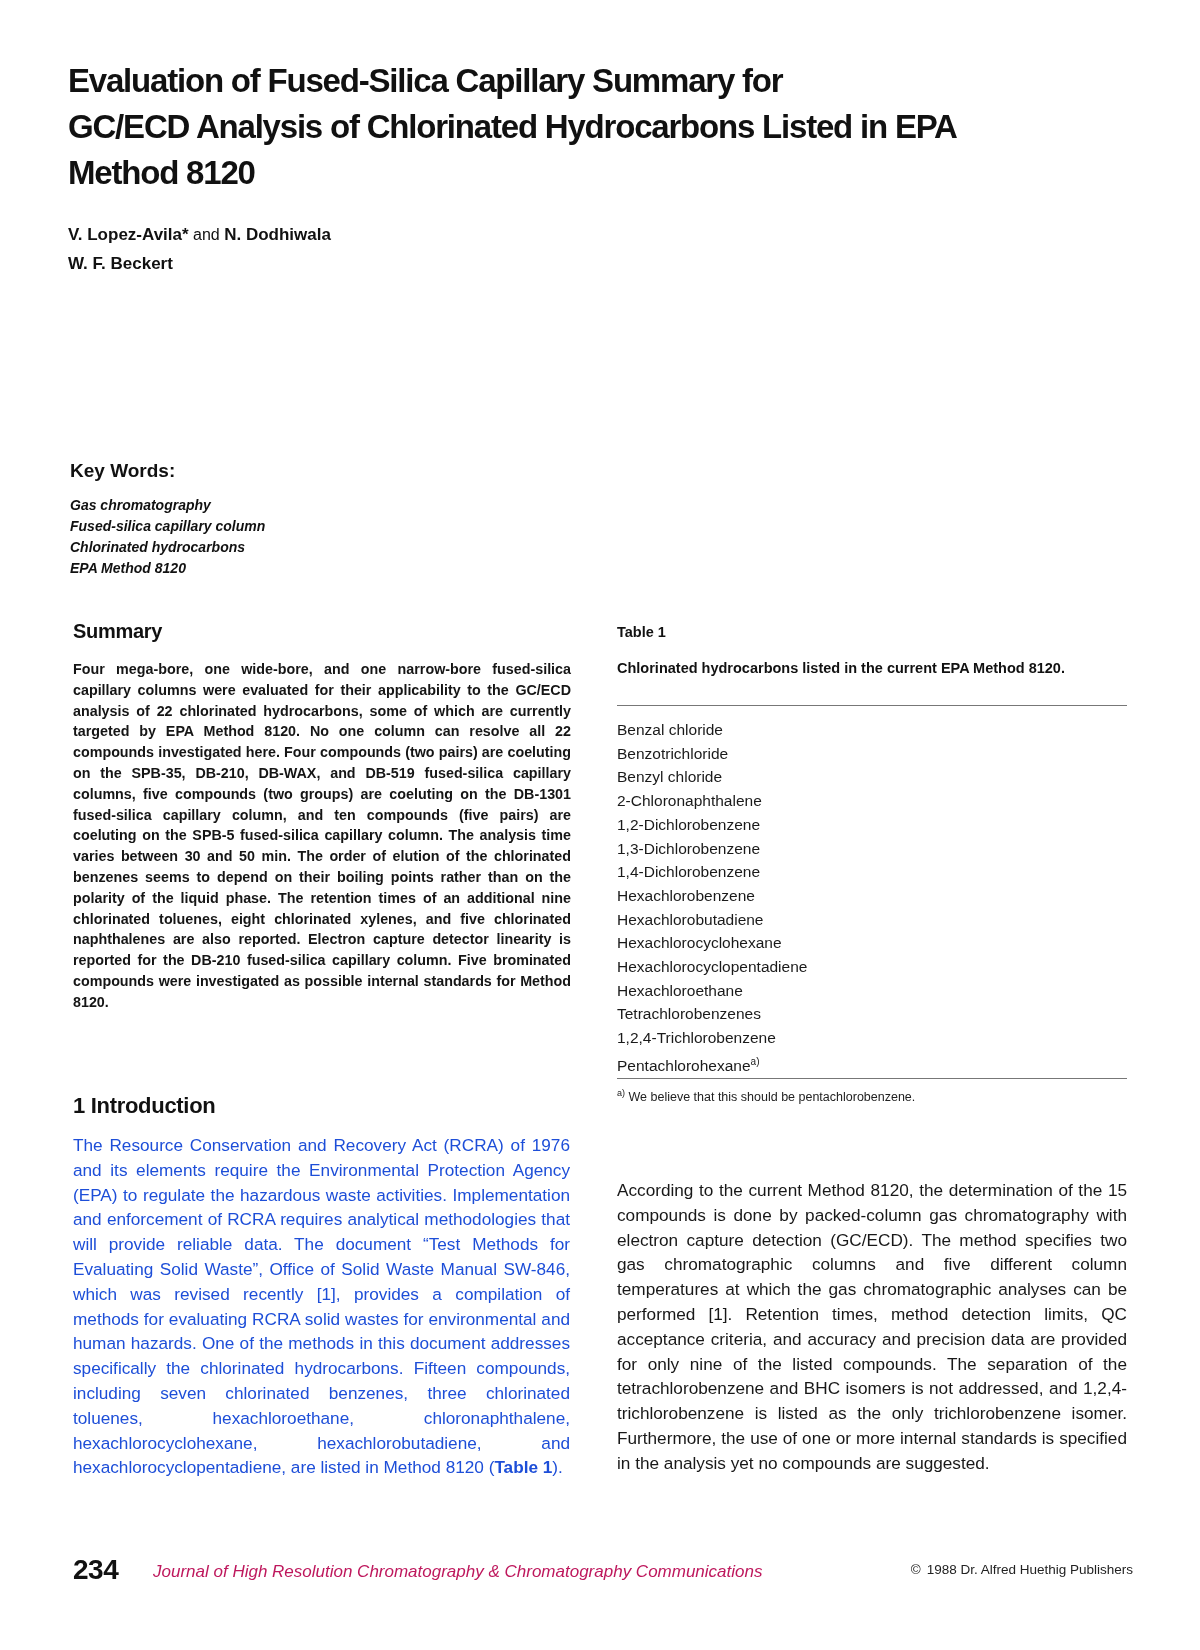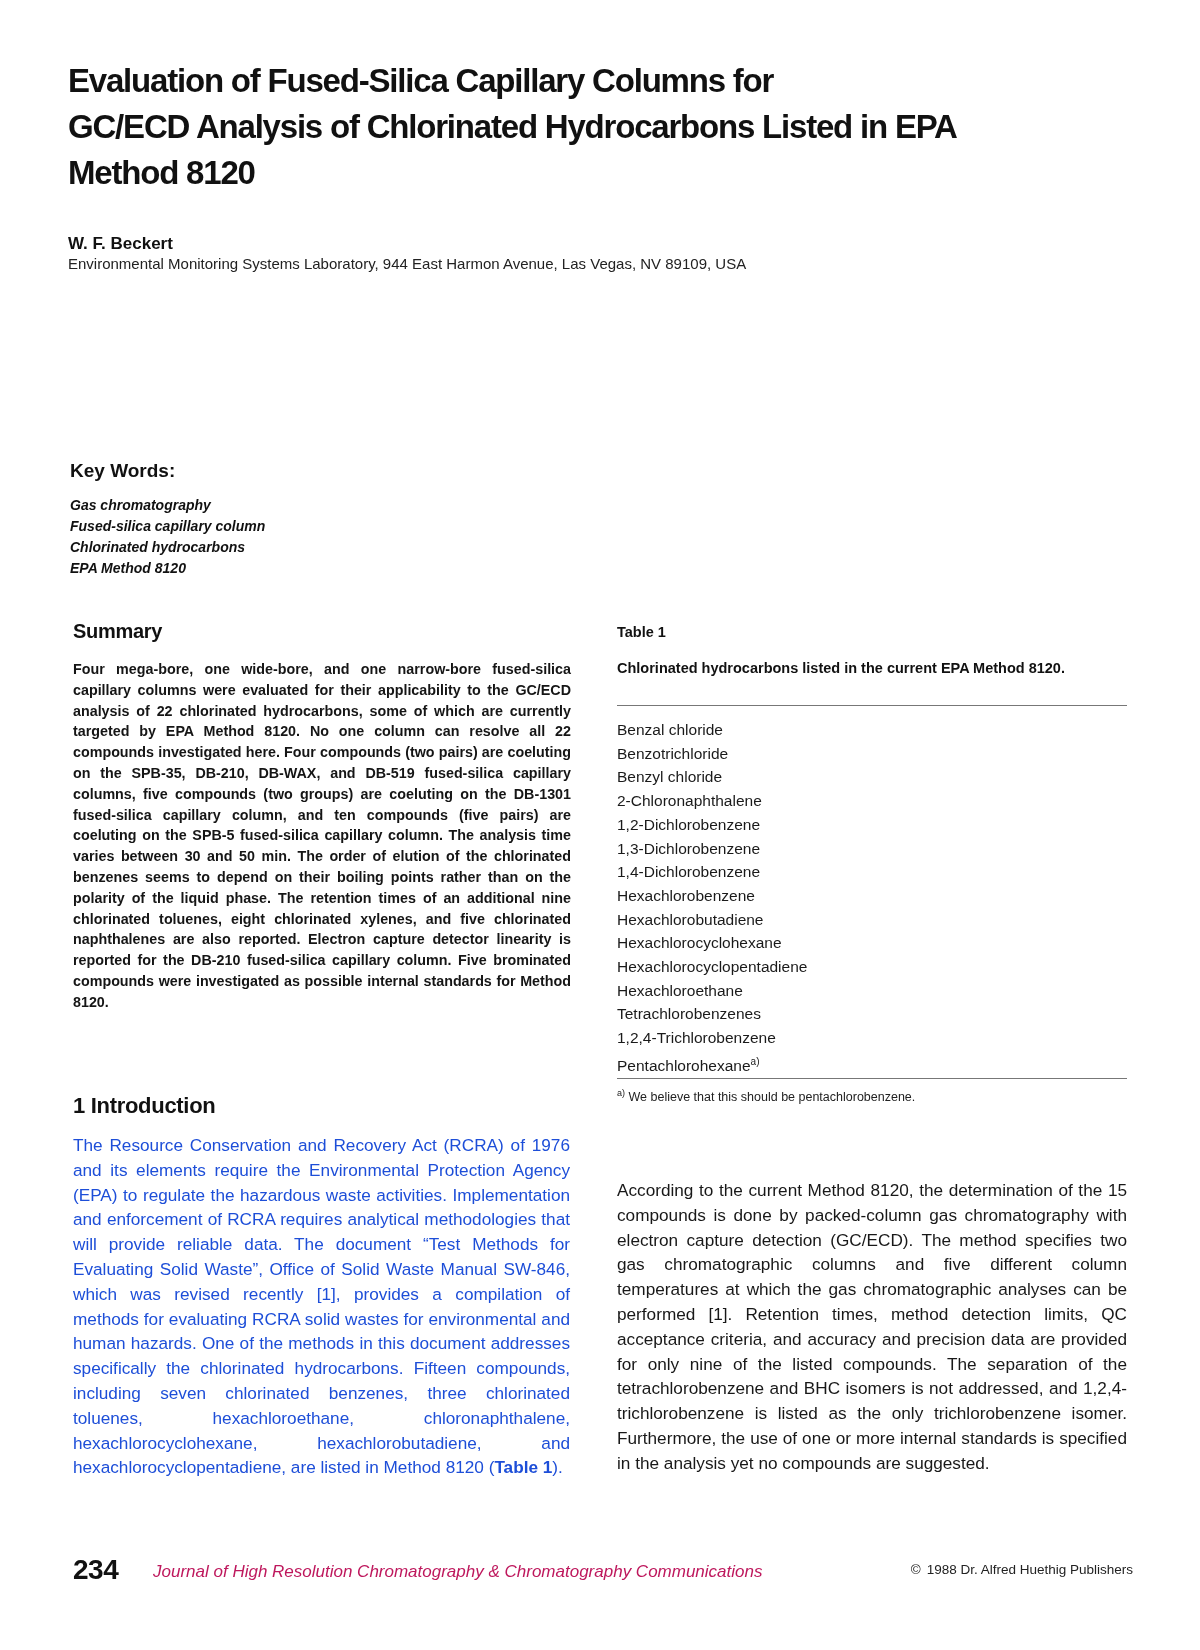--- a/index.html
+++ b/index.html
@@ -51,33 +51,35 @@
     .footer { left: 73px; top: 1554px; width: 1060px; height: 30px; }
     .page-no { position: absolute; left: 0; top: 0; font-size: 28px; font-weight: bold; letter-spacing: -0.5px; }
     .journal { position: absolute; left: 80px; top: 8px; font-size: 17px; color: #be185d; font-style: italic; }
     .copyright { position: absolute; right: 0; top: 8px; font-size: 13.5px; color: #222; }
     .copyright .sym { margin-right: 6px; }
   </style>
 </head>
 <body>
 
 <div class="abs title">
-  <div>Evaluation of Fused-Silica Capillary Columns for</div>
+  <div>Evaluation of Fused-Silica Capillary Summary for</div>
   <div>GC/ECD Analysis of Chlorinated Hydrocarbons Listed in EPA</div>
   <div>Method 8120</div>
 </div>
 
 <div class="abs authors">
   <div class="block">
+    <div>
+      <span class="name">V. Lopez-Avila*</span><span> and </span><span class="name">N. Dodhiwala</span>
+    </div>
   </div>
   <div class="block">
     <div>
       <span class="name">W. F. Beckert</span>
     </div>
-    <div class="aff">Environmental Monitoring Systems Laboratory, 944 East Harmon Avenue, Las Vegas, NV 89109, USA</div>
   </div>
 </div>
 
 <div class="abs kw-head">Key Words:</div>
 <div class="abs kw-list">
   <div>Gas chromatography</div>
   <div>Fused-silica capillary column</div>
   <div>Chlorinated hydrocarbons</div>
   <div>EPA Method 8120</div>
 </div>

